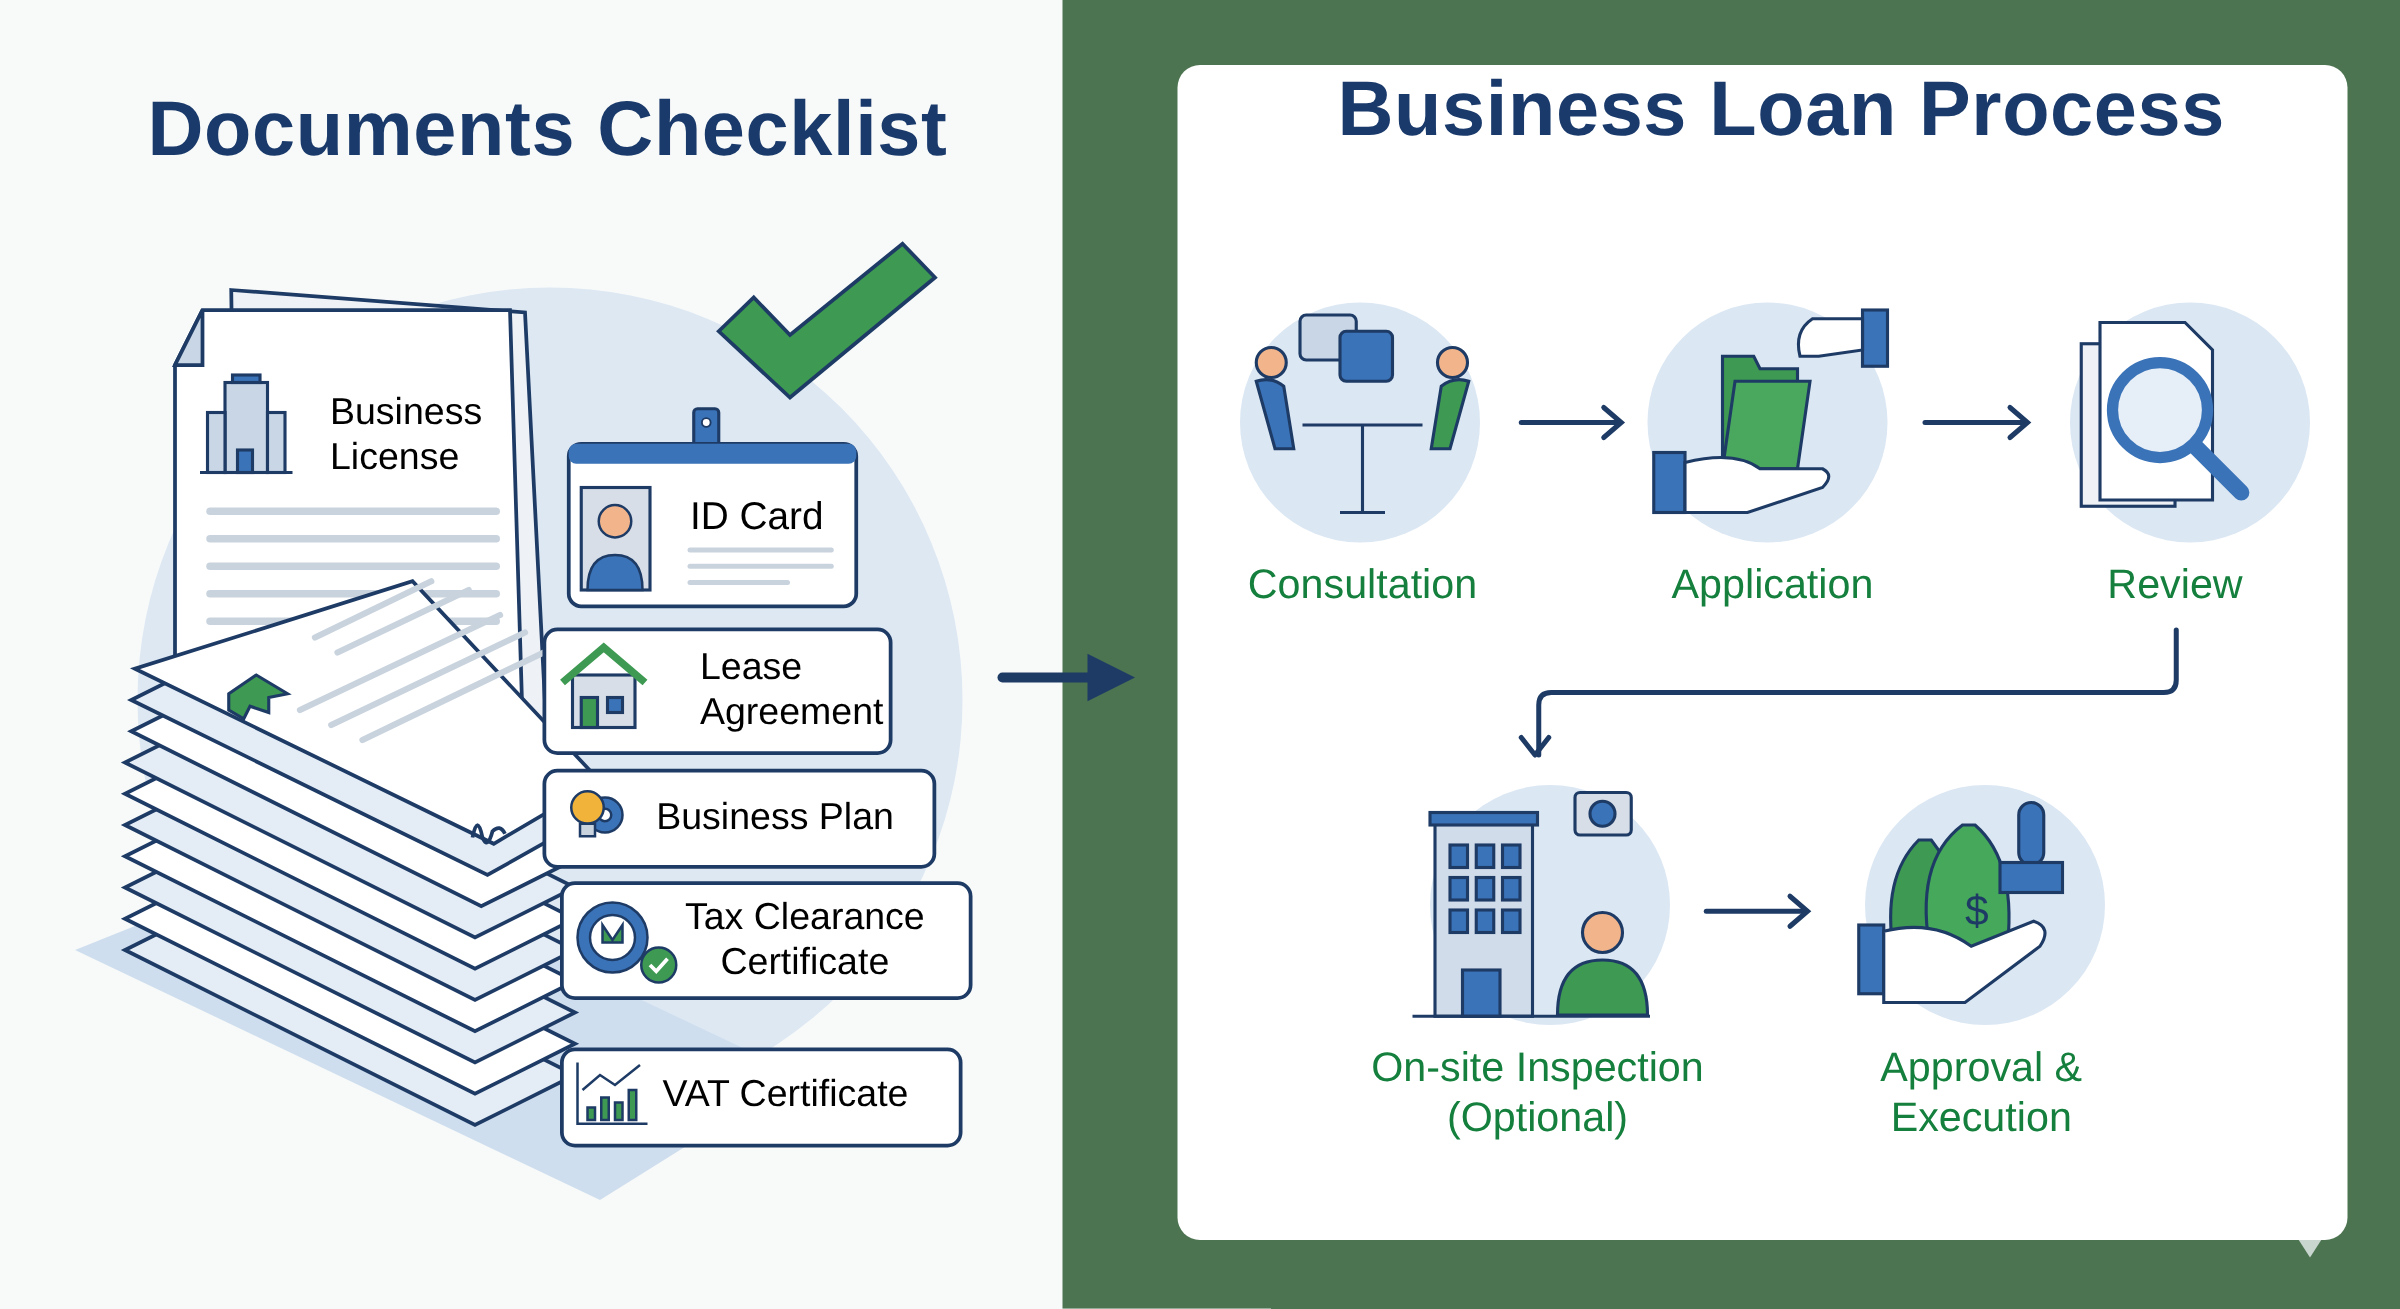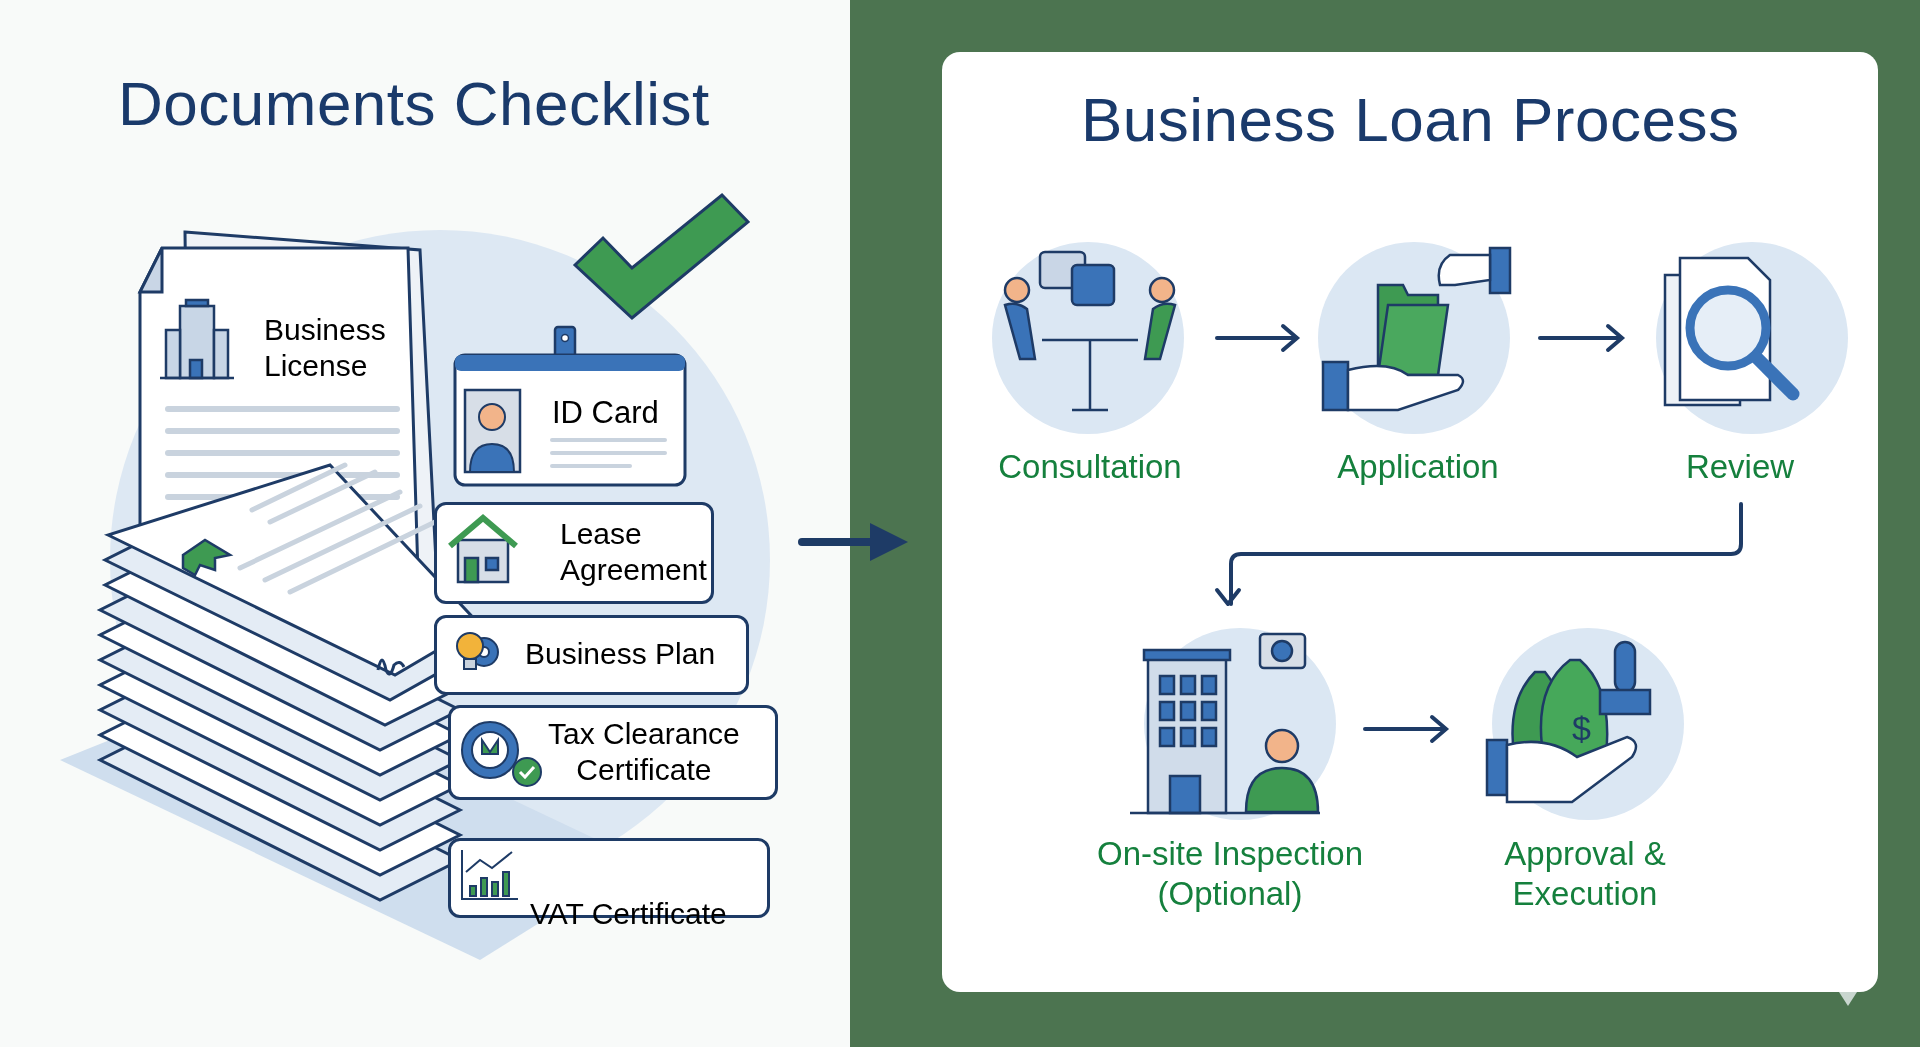--- a/index.html
+++ b/index.html
@@ -1,23 +1,23 @@
 <!DOCTYPE html>
 <html><head>
 <meta charset="utf-8">
 <style>
   html, body { margin:0; padding:0; }
   body { width:1920px; height:1047px; position:relative; overflow:hidden; background:#f7f9f8; font-family:"Liberation Sans", sans-serif; }
   .left-panel { position:absolute; left:0; top:0; width:850px; height:1047px; background:#f8faf9; }
   .right-bg { position:absolute; left:850px; top:0; width:1070px; height:1047px; background:#4c7450; }
   .card { position:absolute; left:942px; top:52px; width:936px; height:940px; background:#ffffff; border-radius:18px; }
   .card-tail { position:absolute; left:1839px; top:992px; width:0; height:0; border-left:9px solid transparent; border-right:9px solid transparent; border-top:14px solid #c9d6cf; }
-  .title { position:absolute; font-weight:normal; color:#1a3a6b; font-size:62px; letter-spacing:0.5px; white-space:nowrap; }
+  .title { position:absolute; font-weight:bold; color:#1a3a6b; font-size:62px; letter-spacing:0.5px; white-space:nowrap; }
   .t-left { left:118px; top:68px; }
-  .t-right { left:1070px; top:84px;margin-left:11px; }
+  .t-right { left:1070px; top:52px; }
   .label { position:absolute; color:#15803d; font-size:33px; white-space:nowrap; text-align:center; line-height:40px; }
   .doc-label { position:absolute; color:#000000; font-size:30px; line-height:36px; white-space:nowrap; }
   .tag { position:absolute; background:#fff; border:3px solid #1e3b66; border-radius:12px; box-sizing:border-box; }
   svg { position:absolute; overflow:visible; }
 </style>
 </head>
 <body>
 
 <div class="left-panel"></div>
 <div class="right-bg"></div>
@@ -143,21 +143,21 @@
   <div>Lease</div>
   <div>Agreement</div>
 </div>
 <div class="doc-label" style="left:525px;top:636px;">
   <div>Business Plan</div>
 </div>
 <div class="doc-label" style="left:548px;top:716px;text-align:center;">
   <div>Tax Clearance</div>
   <div>Certificate</div>
 </div>
-<div class="doc-label" style="left:530px;top:858px;margin-top:38px;">
+<div class="doc-label" style="left:530px;top:858px;">
   <div>VAT Certificate</div>
 </div>
 
 <svg width="120" height="60" style="left:790px;top:515px">
   <line x1="12" y1="27" x2="95" y2="27" stroke="#1e3b66" stroke-width="8" stroke-linecap="round"></line>
   <polygon points="80,8 118,27 80,46" fill="#1e3b66"></polygon>
 </svg>
 
 <svg width="1920" height="1047" style="left:0;top:0">
   <circle cx="1088" cy="338" r="96" fill="#dbe7f3"></circle>

